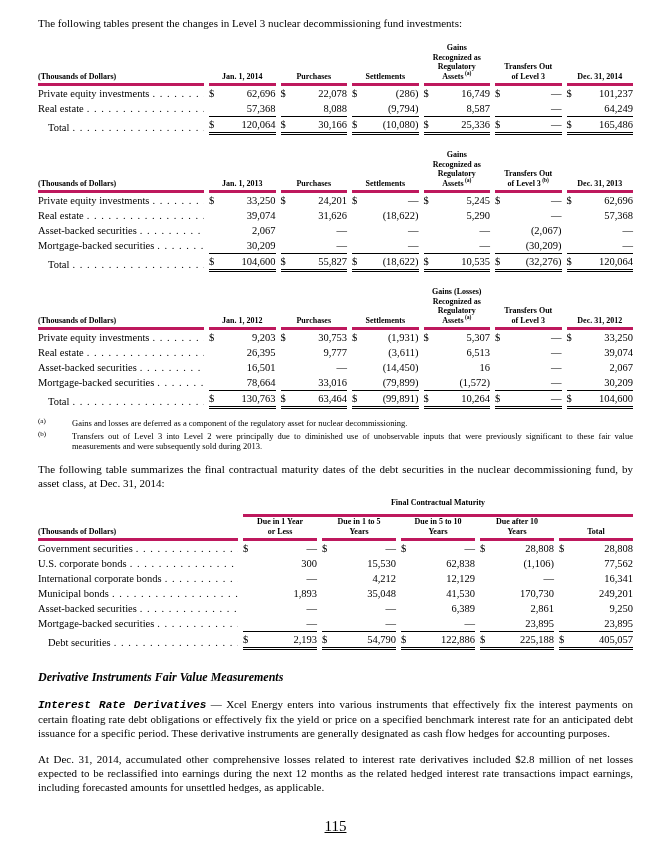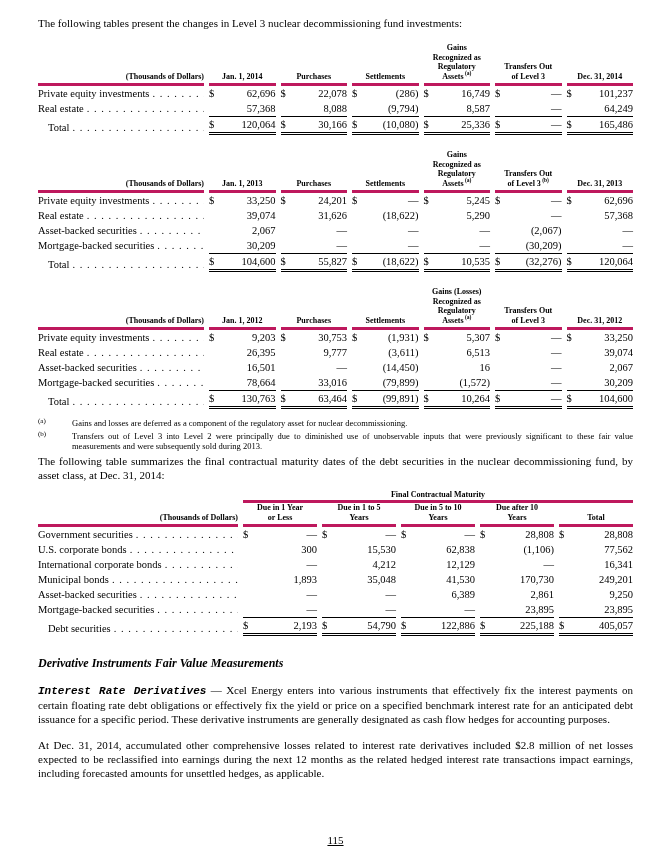--- a/index.html
+++ b/index.html
@@ -15,46 +15,46 @@
 
   table.fin-table { width:calc(100% + 10px); margin:13px 0 0 -5px;
                     border-collapse:separate; border-spacing:5px 0;
                     table-layout:fixed; font-size:10.5px; }
   table.fin-table.t2 { margin-top:15px; }
   .lvl3 col.lblcol { width:166px; }
   .mat  col.lblcol { width:200px; }
 
   th { font-weight:bold; font-size:8px; line-height:9.5px; vertical-align:bottom;
        border-bottom:3px solid #be185d; padding:0 0 2px 0; }
-  th.lblhead { text-align:right; }
+  th.lblhead { text-align:left; }
   th.colhead { text-align:center; }
   th.colhead .hline { white-space:pre-line; }
   th.colhead sup { font-size:5.5px; line-height:0; vertical-align:super; }
-  th.spanhead { text-align:center; padding-bottom:1px; }
+  th.spanhead { text-align:center; padding-bottom:7px; }
   th.nob { border-bottom:none; }
 
   td { vertical-align:bottom; padding:2px 0 1px 0; line-height:12px; }
   tr.total td.numcell { border-top:1px solid #000; border-bottom:3px double #000; }
   td.lblcell { overflow:hidden; }
   td.lblcell.indent .lblrow { padding-left:10px; }
   .lblrow { display:flex; align-items:center; overflow:hidden; white-space:nowrap; }
   .lblrow .txt { flex:none; }
   .dots { flex:1; overflow:hidden; white-space:nowrap; padding-left:3px; }
   .dots::after { content:". . . . . . . . . . . . . . . . . . . . . . . . . . . . . . . . . . . . . . . . . . . . ."; letter-spacing:1px; }
   .num { display:flex; justify-content:space-between; }
   .num .cur { flex:none; }
   .num .val { flex:none; }
 
   .footnotes { margin-top:9px; }
   .footnote { display:flex; margin:1px 0 2px 0; font-size:8.5px; line-height:10.5px; text-align:justify; }
   .fnmark { width:34px; flex:none; font-size:7px; position:relative; top:-2px; }
   .fntext { flex:1; }
 
-  .page-number { position:absolute; left:0; bottom:22px; width:100%;
-                 text-align:center; font-size:11px;text-decoration:underline; }
+  .page-number { position:absolute; left:0; bottom:33px; width:100%;
+                 text-align:center; font-size:15px;text-decoration:underline; }
 </style>
 </head>
 <body>
 
 <div class="page">
 
   <p class="para first">The following tables present the changes in Level 3 nuclear decommissioning fund investments:</p>
 
   <table class="fin-table lvl3">
       <colgroup>
@@ -719,21 +719,21 @@
     <div class="footnote">
       <span class="fnmark">(a)</span>
       <span class="fntext">Gains and losses are deferred as a component of the regulatory asset for nuclear decommissioning.</span>
     </div>
     <div class="footnote">
       <span class="fnmark">(b)</span>
       <span class="fntext">Transfers out of Level 3 into Level 2 were principally due to diminished use of unobservable inputs that were previously significant to these fair value measurements and were subsequently sold during 2013.</span>
     </div>
   </div>
 
-  <p class="para" style="margin-top:2px;">The following table summarizes the final contractual maturity dates of the debt securities in the nuclear decommissioning fund, by asset class, at Dec. 31, 2014:</p>
+  <p class="para" style="margin-top:10px;">The following table summarizes the final contractual maturity dates of the debt securities in the nuclear decommissioning fund, by asset class, at Dec. 31, 2014:</p>
 
   <table class="fin-table mat" style="margin-top:8px;">
       <colgroup>
         <col class="lblcol">
         <col>
         <col>
         <col>
         <col>
         <col>
       </colgroup>

